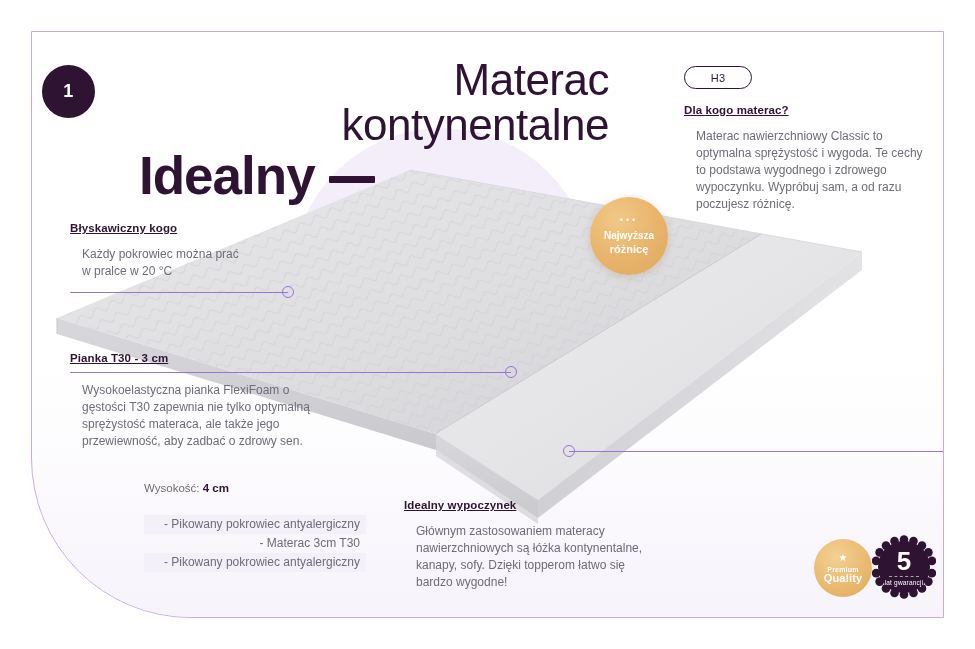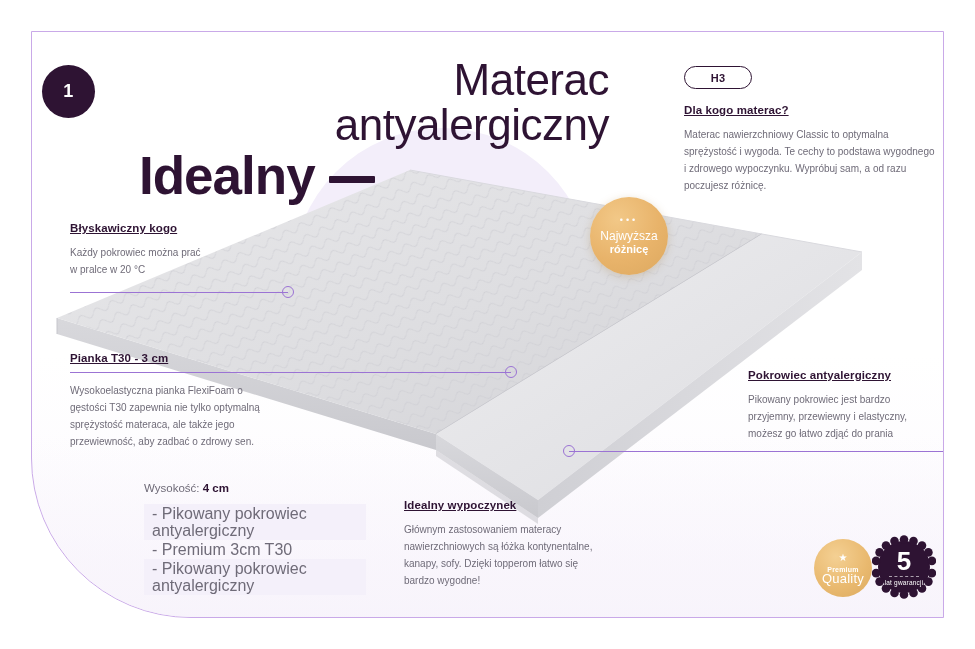--- a/index.html
+++ b/index.html
@@ -118,41 +118,41 @@
     left: 683px;
     top: 65px;
     width: 68px;
     height: 23px;
     border: 1.5px solid #2e1333;
     border-radius: 14px;
     display: flex;
     align-items: center;
     justify-content: center;
     font-size: 11px;
-    font-weight: bold;
+    font-weight: normal;
     color: #2e1333;
     letter-spacing: .3px;
     box-sizing: border-box;
   }
 
   
   .blk { position: absolute; }
   .blk-h {
     font-size: 11.5px;
     font-weight: bold;
     color: #2e1333;
     letter-spacing: .1px;
     margin: 0 0 10px 0;
     text-decoration: underline;
   }
   .blk-p {
-    font-size: 10px;
+    font-size: 12px;
     line-height: 17px;
     color: #6f6b78;
-    margin: 0;
+    margin: 12px;
     white-space: pre-line;
   }
 
   
   .conn {
     position: absolute;
     height: 1.4px;
     background: #9b73d4;
   }
   .dot {
@@ -178,32 +178,33 @@
     border-radius: 50%;
     background: radial-gradient(circle at 35% 28%, #f2c887 0%, #e8b36a 55%, #dca85f 100%);
     display: flex;
     flex-direction: column;
     align-items: center;
     justify-content: center;
     color: #ffffff;
     box-shadow: 0 2px 8px rgba(170,130,70,.28);
   }
   .med-dots { font-size: 9px; letter-spacing: 3px; line-height: 9px; margin-bottom: 5px; opacity: .95;}
-  .med-l1 { font-size: 12px; line-height: 12px; font-weight: 400; }
+  .med-l1 { font-size: 10px; line-height: 12px; font-weight: 700; }
   .med-l2 { font-size: 11px; line-height: 14px; font-weight: bold; }
 
   
   .spec-wrap { position: absolute; left: 143px; top: 481px; width: 222px; }
-  .spec-title { font-size: 11.5px; color: #6f6b78; margin-bottom: 10px; }
+  .spec-title { font-size: 11.5px; color: #6f6b78; margin-bottom: 21px; }
   .spec-title b { color: #2e1333; }
   .spec-row {
-    font-size: 16px;
+    font-size: 12px;
     line-height: 17px;
     color: #6f6b78;
     padding: 1px 6px 1px 8px;
+    text-align: right;
   }
   .spec-row.tint { background: #f4f0fa; }
 
   
   .badge-gold {
     position: absolute;
     left: 813px;
     top: 538px;
     width: 58px;
     height: 58px;
@@ -211,21 +212,21 @@
     background: radial-gradient(circle at 38% 30%, #f4d093 0%, #e9b96f 58%, #dba95e 100%);
     display: flex;
     flex-direction: column;
     align-items: center;
     justify-content: center;
     color: #ffffff;
     text-align: center;
   }
   .badge-star { font-size: 10px; line-height: 10px; margin-bottom: 2px; }
   .badge-gold-l1 { font-size: 7px; line-height: 9px; font-weight: bold; letter-spacing: .2px; }
-  .badge-gold-l2 { font-size: 13px; line-height: 9px; font-weight: normal; letter-spacing: .2px; }
+  .badge-gold-l2 { font-size: 11px; line-height: 9px; font-weight: bold; letter-spacing: .2px; }
 
   .badge-seal {
     position: absolute;
     left: 871px;
     top: 534px;
     width: 64px;
     height: 64px;
   }
   .seal-content {
     position: absolute;
@@ -293,21 +294,21 @@
       <polyline points="378,138 730,202 830,220" fill="none" stroke="#d9d9de" stroke-width="1"></polyline>
       <polyline points="25,286 25,302" fill="none" stroke="#c6c6cc" stroke-width="1"></polyline>
     </svg>
 
     <div class="num-badge" style="left:10px; top:33px;">
       <span>1</span>
     </div>
 
     <div class="title-block" style="left:107px; top:25px;">
       <div class="title-l1">Materac</div>
-      <div class="title-l2">antyalergiczny</div>
+      <div class="title-l2">kontynentalne</div>
       <div class="title-l3">
         <span>Idealny</span>
         <span class="title-dash"></span>
       </div>
     </div>
 
     <div class="h3-pill" style="left:652px; top:34px;">
       <span>H3</span>
     </div>
 
@@ -327,44 +328,38 @@
     <div class="blk" style="left:38px; top:320px; width:280px;">
       <p class="blk-h">Pianka T30 - 3 cm</p>
       <p class="blk-p" style="margin-top:18px;">Wysokoelastyczna pianka FlexiFoam o
 gęstości T30 zapewnia nie tylko optymalną
 sprężystość materaca, ale także jego
 przewiewność, aby zadbać o zdrowy sen.</p>
     </div>
     <div class="conn" style="left:38px; top:340px; width:441px;"></div>
     <div class="dot" style="left:473px; top:334px;"></div>
 
-    <div class="blk" style="left:716px; top:337px; width:220px;">
-      <p class="blk-h">Pokrowiec antyalergiczny</p>
-      <p class="blk-p">Pikowany pokrowiec jest bardzo
-przyjemny, przewiewny i elastyczny,
-możesz go łatwo zdjąć do prania</p>
-    </div>
     <div class="conn" style="left:537px; top:419px; width:390px;"></div>
     <div class="dot" style="left:531px; top:413px;"></div>
 
     <div class="blk" style="left:372px; top:467px; width:260px;">
       <p class="blk-h">Idealny wypoczynek</p>
       <p class="blk-p">Głównym zastosowaniem materacy
 nawierzchniowych są łóżka kontynentalne,
 kanapy, sofy. Dzięki topperom łatwo się
 bardzo wygodne!</p>
     </div>
 
     <div class="spec-wrap" style="left:112px; top:450px;">
       <div class="spec-title">
         <span>Wysokość:</span>
         <b>4 cm</b>
       </div>
       <div class="spec-row tint">- Pikowany pokrowiec antyalergiczny</div>
-      <div class="spec-row">- Premium 3cm T30</div>
+      <div class="spec-row">- Materac 3cm T30</div>
       <div class="spec-row tint">- Pikowany pokrowiec antyalergiczny</div>
     </div>
 
     <div class="medallion" style="left:558px; top:165px;">
       <div class="med-dots">•••</div>
       <div class="med-l1">Najwyższa</div>
       <div class="med-l2">różnicę</div>
     </div>
 
     <div class="badge-gold" style="left:782px; top:507px;">

